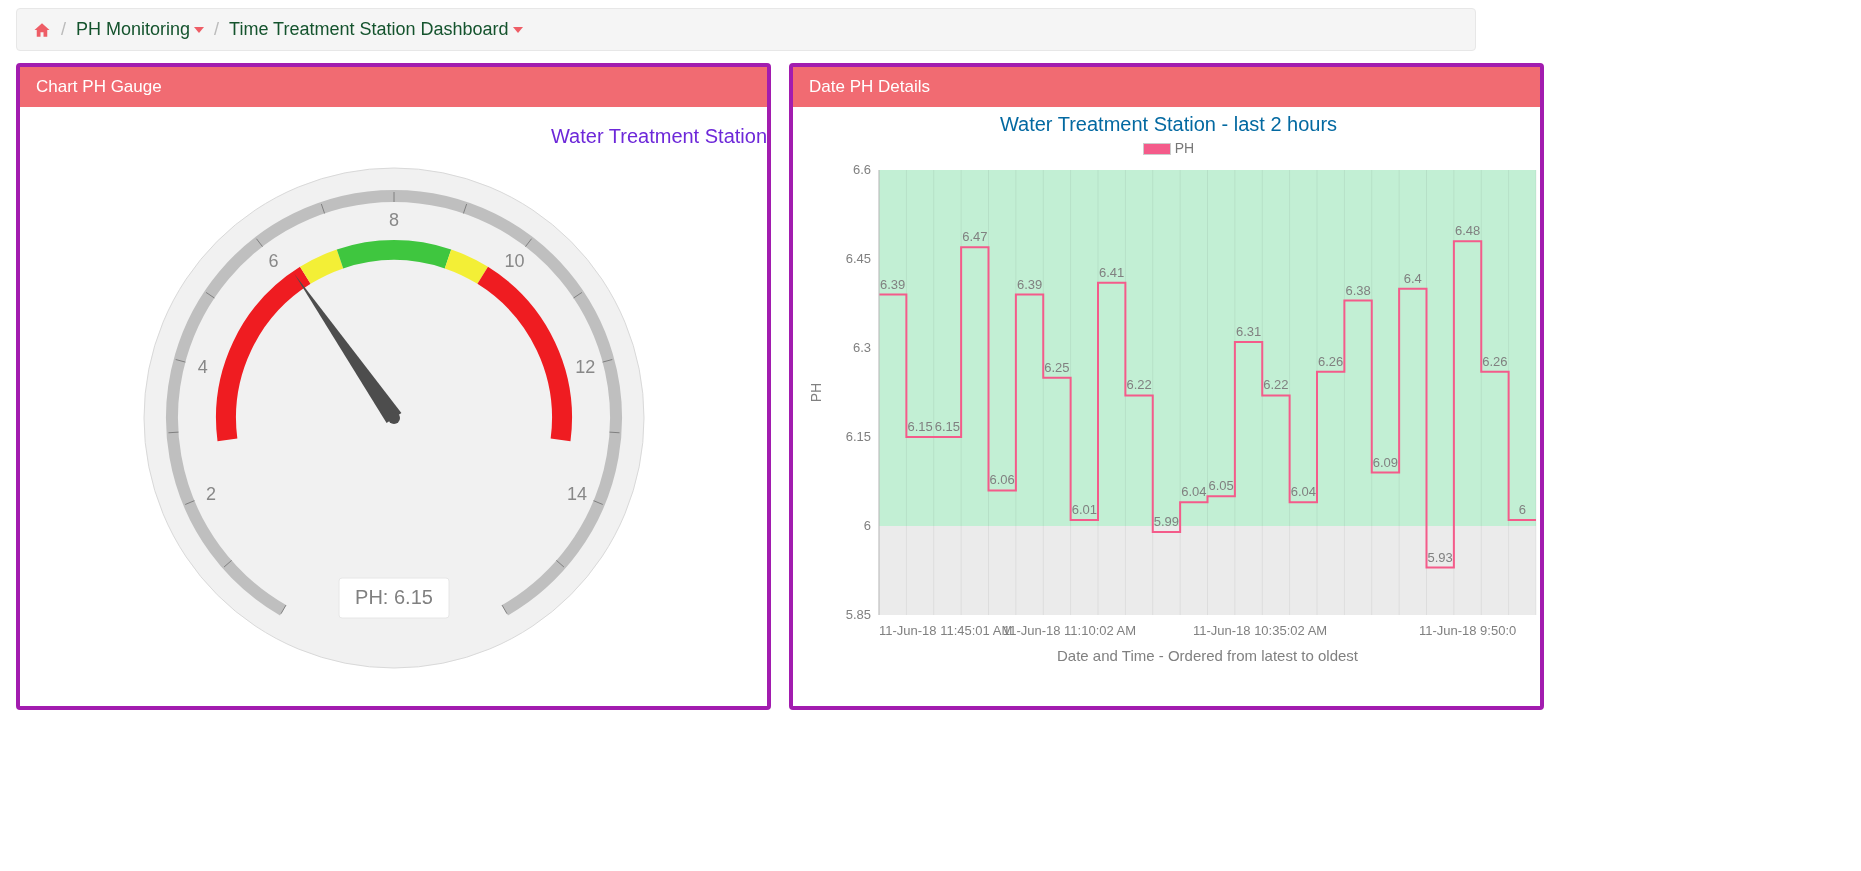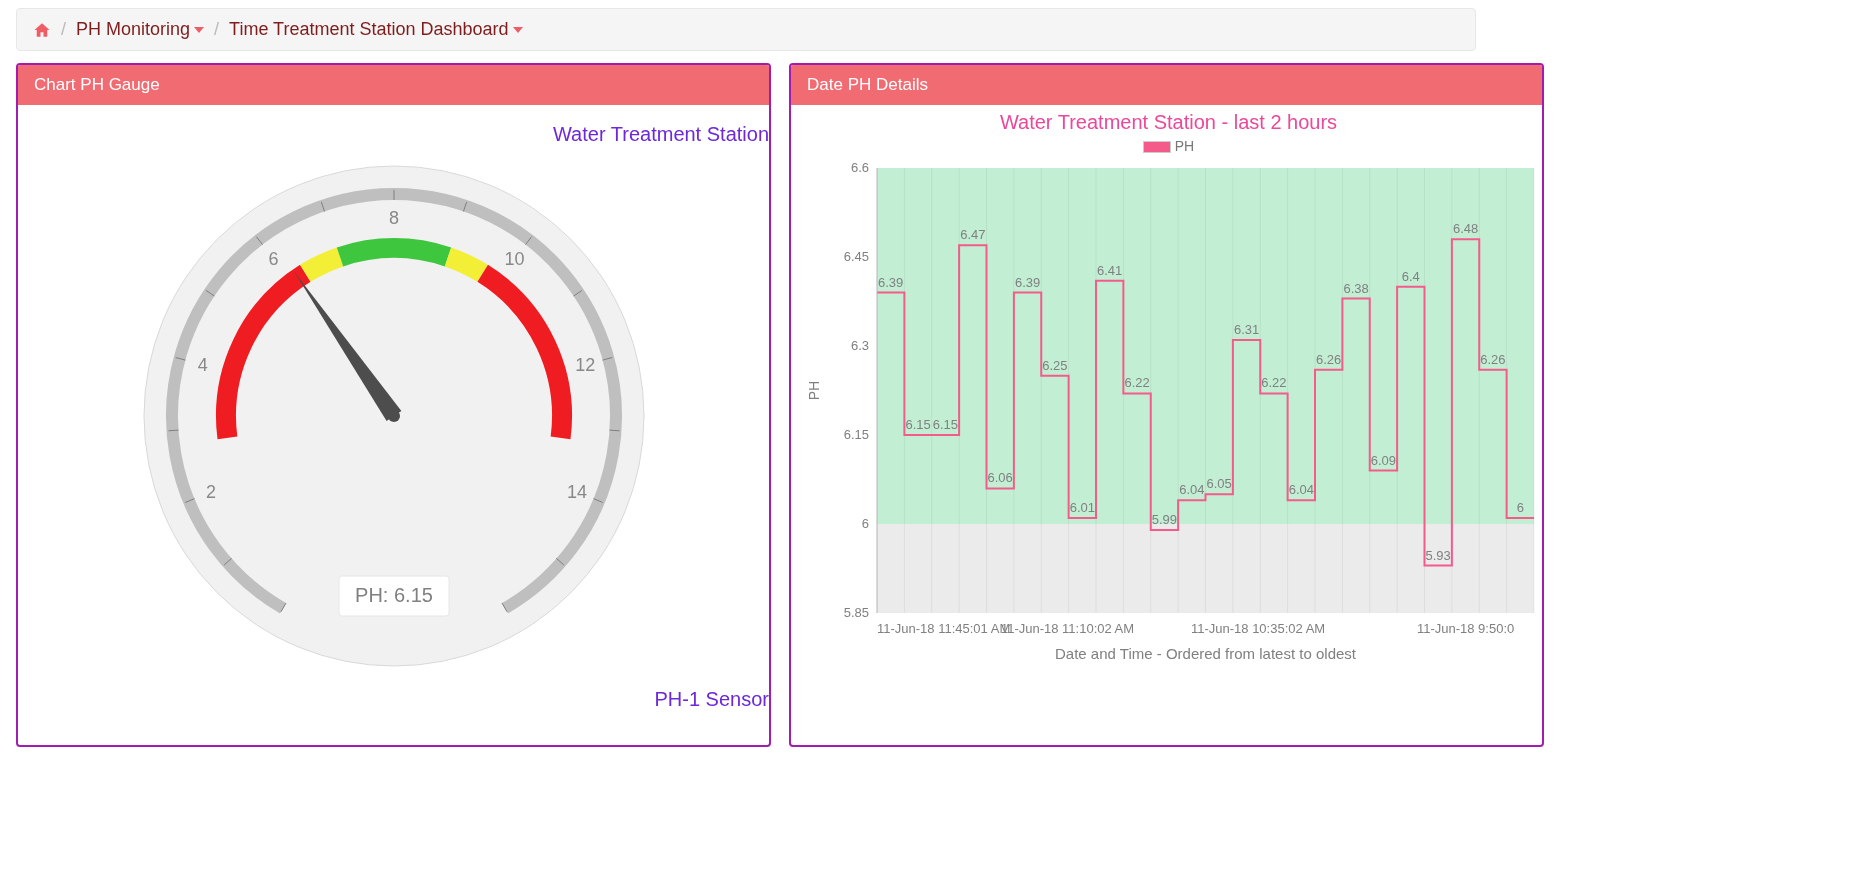--- a/index.html
+++ b/index.html
@@ -15,31 +15,31 @@
     border: 1px solid #e7e7e7;
     border-radius: 4px;
     margin: 8px 16px 12px 16px;
     padding: 10px 16px;
     display: flex;
     align-items: center;
     font-size: 18px;
     width: 1460px;
   }
   .breadcrumb .sep { color: #bbb; margin: 0 10px; }
-  .breadcrumb a { color: #7f1d1d; text-decoration: none; display: inline-flex; align-items: center; }
+  .breadcrumb a { color: #14532d; text-decoration: none; display: inline-flex; align-items: center; }
   .breadcrumb .caret { margin-left: 4px; }
   .panels {
     display: flex;
     gap: 18px;
     padding: 0 16px 16px 16px;
     width: 1560px;
   }
   .panel {
     flex: 1;
-    border: 2px solid #a21caf;
+    border: 4px solid #a21caf;
     border-radius: 4px;
     background: #fff;
     overflow: hidden;
   }
   .panel-header {
     background: #f16b72;
     color: #fff;
     padding: 10px 16px;
     font-size: 17px;
     font-weight: 500;
@@ -52,21 +52,21 @@
     margin: 6px 0 10px 0;
     text-align: right;
   }
   .gauge-sub { margin-top: 8px; }
   .ph-badge {
     fill: #fff;
     stroke: #e6e6e6;
   }
   .ph-badge-text { fill: #808080; font-size: 20px; }
   .chart-wrap { padding: 4px 4px 0 8px; }
-  .chart-title { text-align: center; color: #ec4899; font-size: 20px; margin: 2px 0 4px 0; }
+  .chart-title { text-align: center; color: #0369a1; font-size: 20px; margin: 2px 0 4px 0; }
   .legend { text-align: center; font-size: 14px; color: #777; margin-bottom: 4px; }
   .legend .sw {
     display: inline-block; width: 28px; height: 12px; background: #f45b8a;
     border: 1px solid #ccc; vertical-align: middle; margin-right: 4px;
   }
   text { font-family: inherit; }
 </style>
 </head>
 <body>
 
@@ -149,21 +149,20 @@
 
         <g id="gauge-needle">
             <polygon points="160.40747447119284,116.10306167678934 252.59958602909202,265.1219013129101 267.40041397090795,254.8780986870899" fill="#4d4d4d"></polygon>
             <circle cx="260" cy="260" r="6" fill="#4d4d4d"></circle>
           </g>
 
         <rect class="ph-badge" x="205" y="420" width="110" height="40" rx="3"></rect>
         <text class="ph-badge-text" x="260" y="446" text-anchor="middle">PH: 6.15</text>
       </svg>
 
-      <div class="gauge-sub">PH-1 Sensor</div>
     </div>
   </div>
 
   <div class="panel" style="flex:1 1 0;">
     <div class="panel-header">
       <span>Date PH Details</span>
     </div>
     <div class="panel-body chart-wrap">
       <div class="chart-title">Water Treatment Station - last 2 hours</div>
       <div class="legend">

